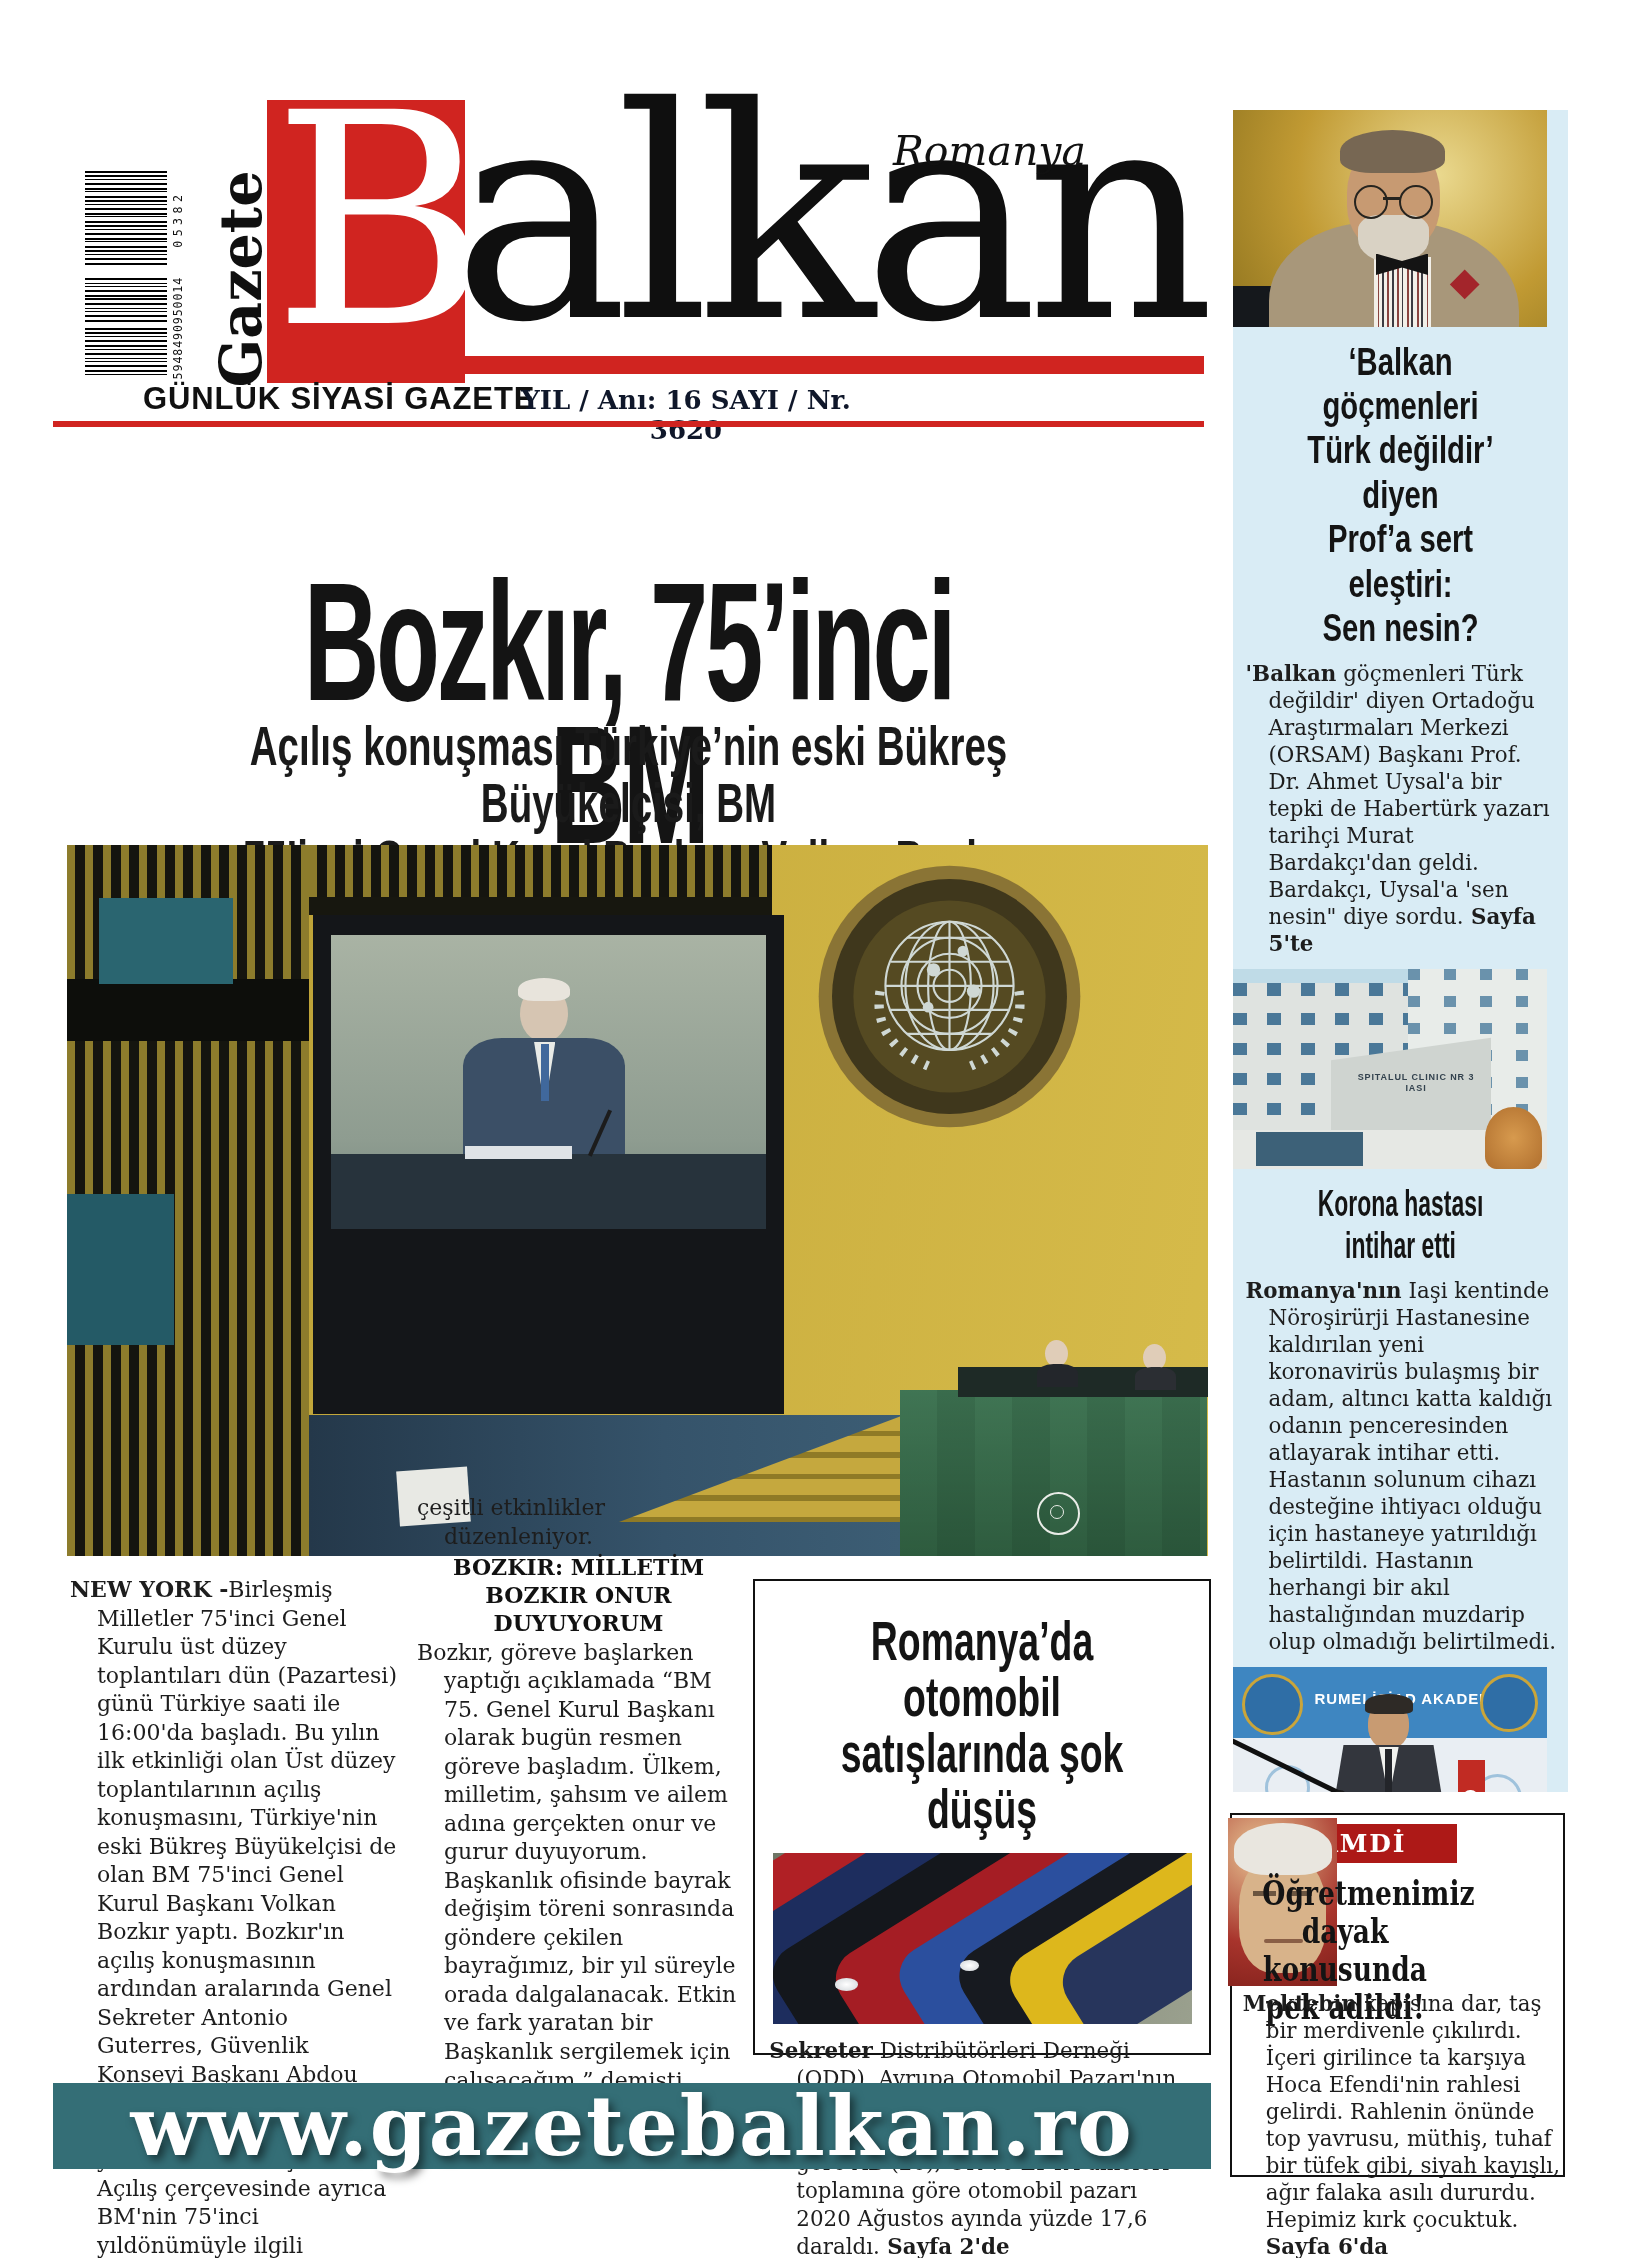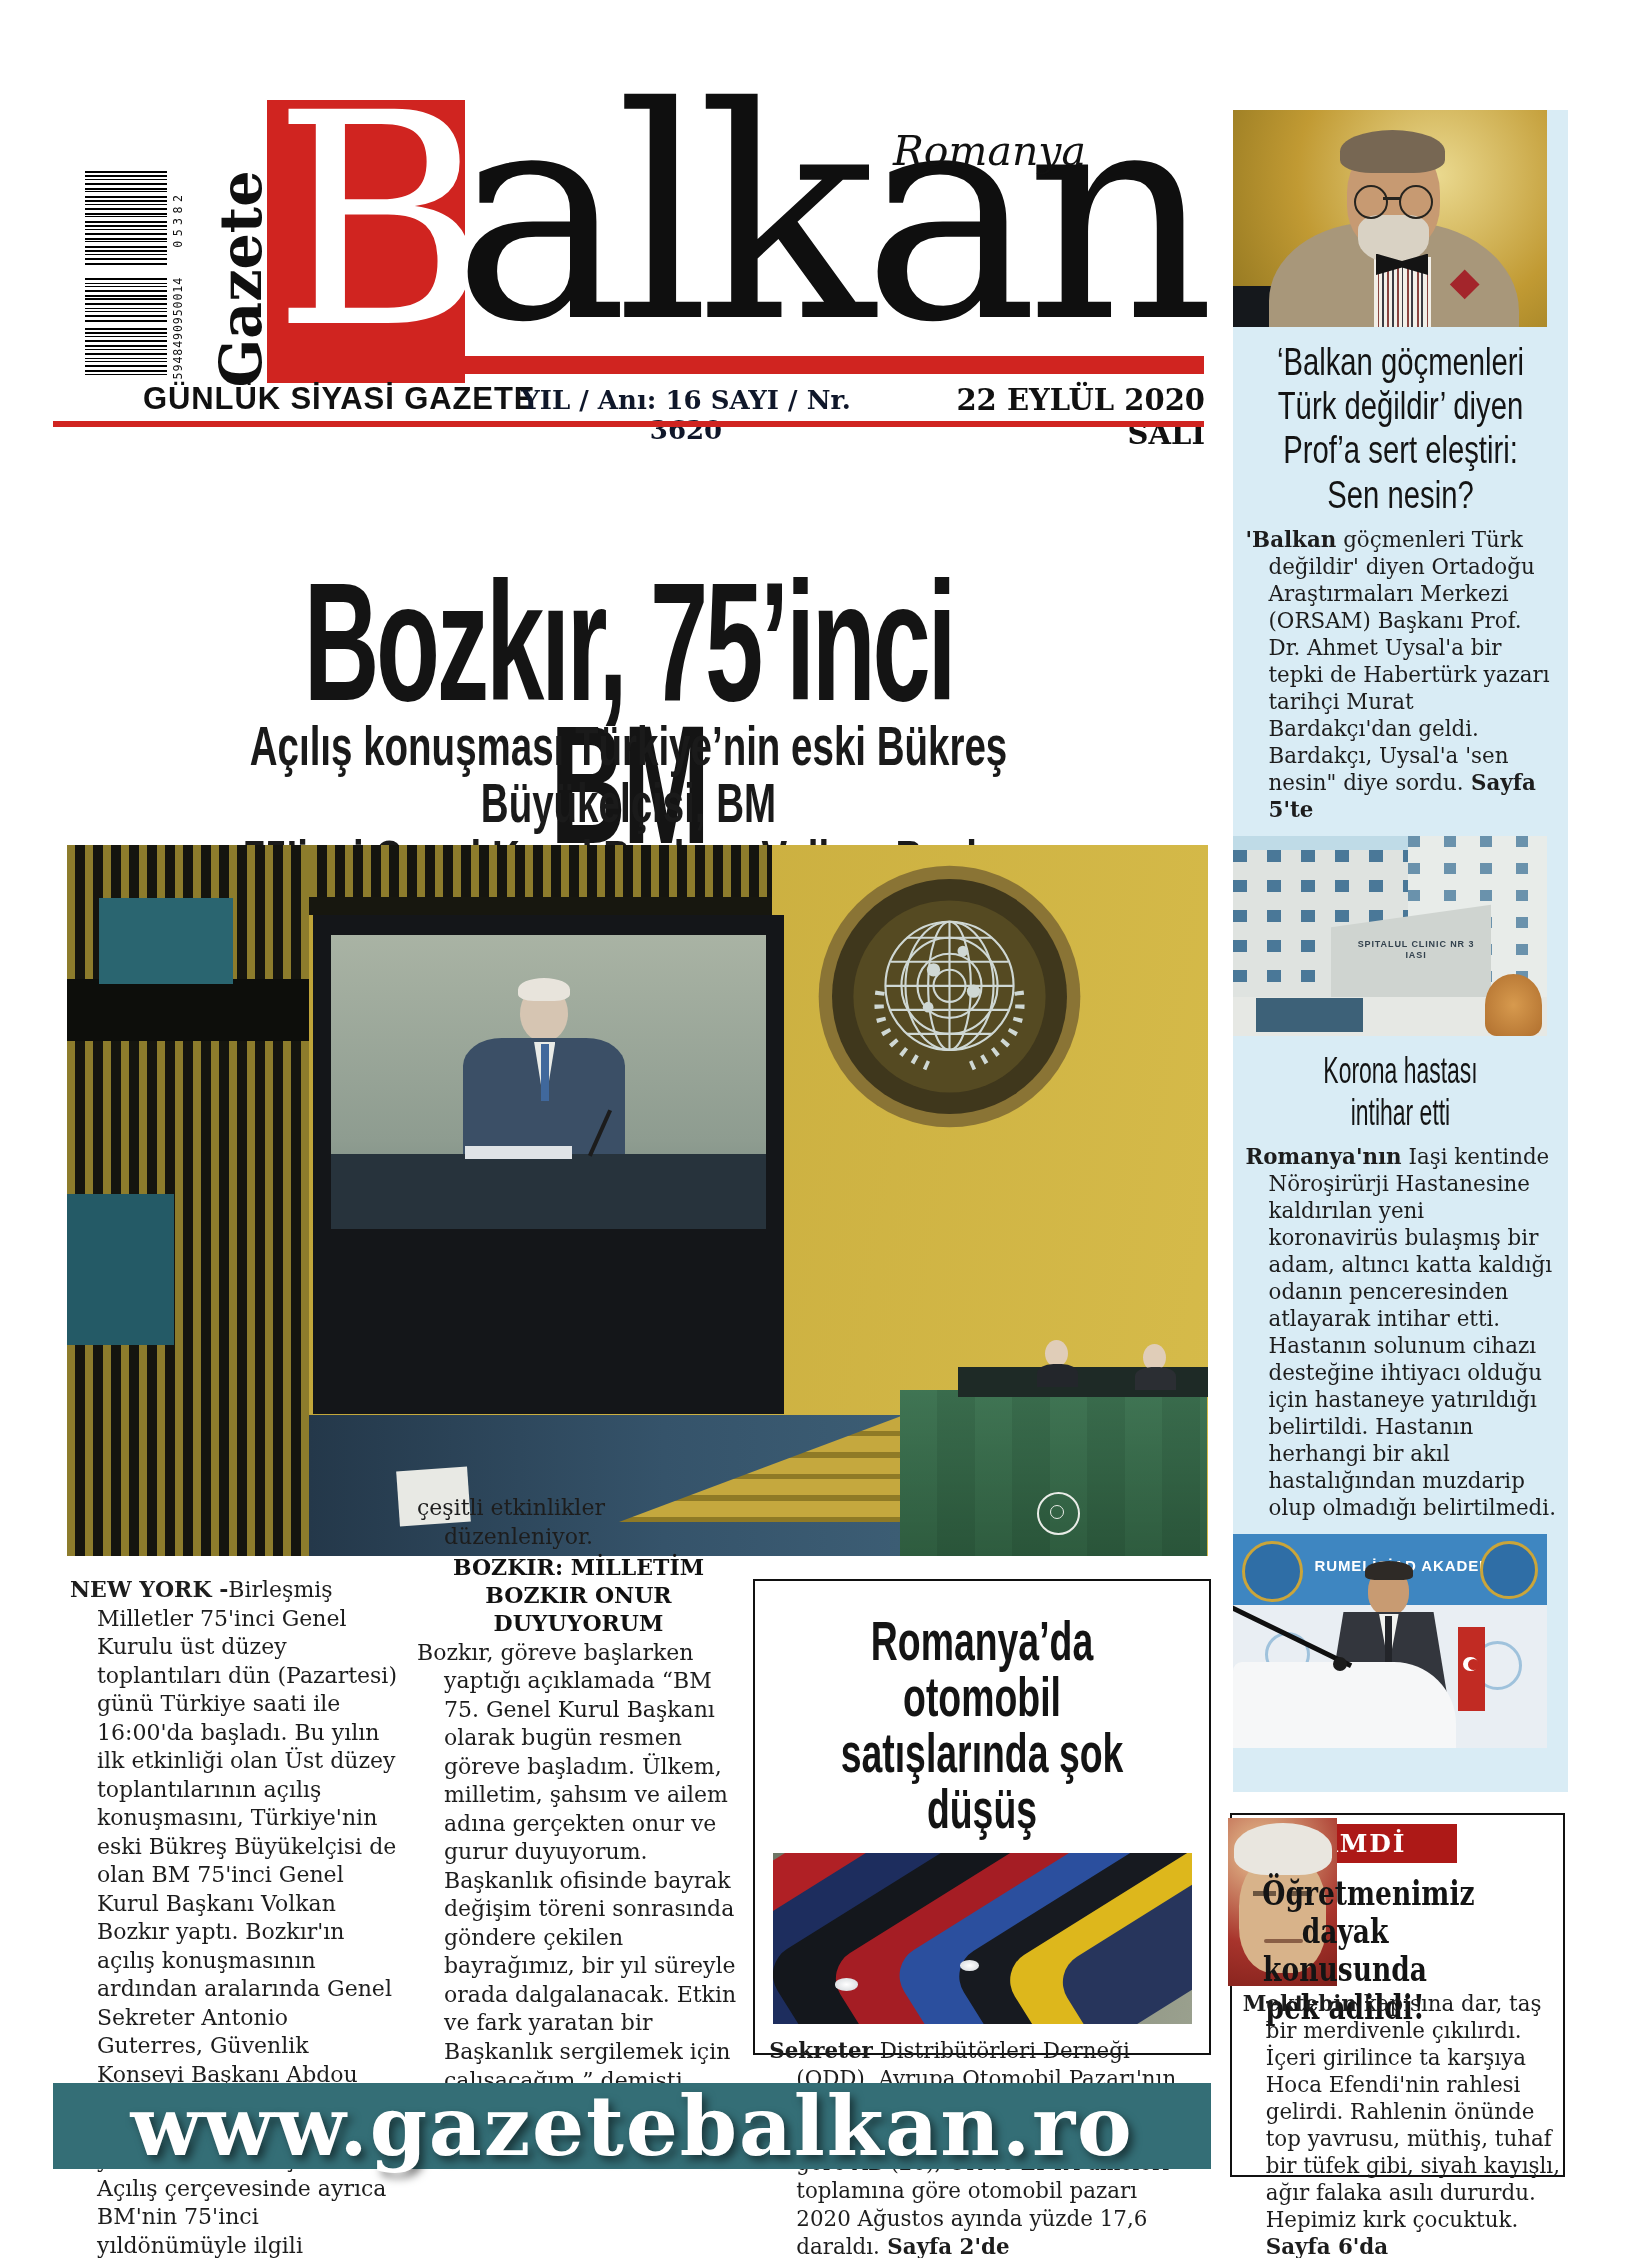--- a/index.html
+++ b/index.html
@@ -25,21 +25,21 @@
   .subhead{font-weight:700;font-size:55px;line-height:1.04;color:#1a1a1a;text-align:center;}
   .subhead div{transform:scaleX(.70);transform-origin:center top;}
   
   .story{font-family:"DejaVu Serif",serif;font-size:22px;line-height:28.5px;color:#1d1d1d;}
   .hang{padding-left:27px;text-indent:-27px;}
   .lead{font-weight:bold;}
   .pref{font-weight:bold;}
   .c2sub{font-family:"DejaVu Serif",serif;font-weight:bold;font-size:22px;line-height:28px;text-align:center;color:#111;}
   
   .panel{background:#d9ecf5;overflow:hidden;}
-  .sb-head{font-weight:400;color:#141414;text-align:center;font-size:39px;line-height:1.14;}
+  .sb-head{font-weight:700;color:#141414;text-align:center;font-size:39px;line-height:1.14;}
   .sb-head div{transform:scaleX(.75);transform-origin:center top;}
   .sb-body{font-family:"DejaVu Serif",serif;font-size:21.4px;line-height:27px;color:#1d1d1d;margin:9px 10.7px 12.5px 12.5px;padding-left:23px;text-indent:-23px;}
   .pic{position:relative;overflow:hidden;}
   
   .boxart{background:#fff;border:2.7px solid #111;}
   .boxhead{font-weight:700;font-size:55px;line-height:1.02;color:#141414;text-align:center;}
   .boxhead div{transform:scaleX(.68);transform-origin:center top;}
   
   .footer{background:#346e76;}
   .footer span{display:block;text-align:center;font-family:"DejaVu Serif",serif;font-weight:bold;font-size:82px;line-height:86px;color:#ffffff;letter-spacing:1.8px;text-shadow:4.5px 5.3px 8px rgba(0,0,0,.5);}
@@ -72,21 +72,20 @@
 
   <div class="abs bsq" style="left:267px;top:100px;width:198px;height:283px;">
     <span class="bletter">B</span>
   </div>
   <div class="abs balkan" style="left:453px;top:105px;">alkan</div>
   <div class="abs romanya" style="left:893px;top:127px;">Romanya</div>
 
   <div class="abs redbar" style="left:267px;top:356px;width:937px;height:18px;"></div>
   <div class="abs tagline" style="left:143px;top:381px;">GÜNLÜK SİYASİ GAZETE</div>
   <div class="abs issue" style="left:481px;top:385px;width:410px;text-align:center;">YIL / Anı: 16 SAYI / Nr. 3620</div>
-  <div class="abs dateline" style="left:909px;top:383px;width:296px;text-align:right;">22 EYLÜL 2020 SALI</div>
   <div class="abs redbar" style="left:53px;top:421px;width:1151px;height:6.2px;"></div>
 
   <div class="abs mainhead pre" style="left:53px;top:426px;width:1151px;">
     <div class="pre">Bozkır, 75’inci BM
 Genel Kurulu’nu açtı</div>
   </div>
   <div class="abs subhead" style="left:53px;top:718px;width:1151px;">
     <div class="pre">Açılış konuşması Türkiye’nin eski Bükreş Büyükelçisi, BM
 75’inci Genel Kurul Başkanı Volkan Bozkır tarafından yapıldı</div>
   </div>

